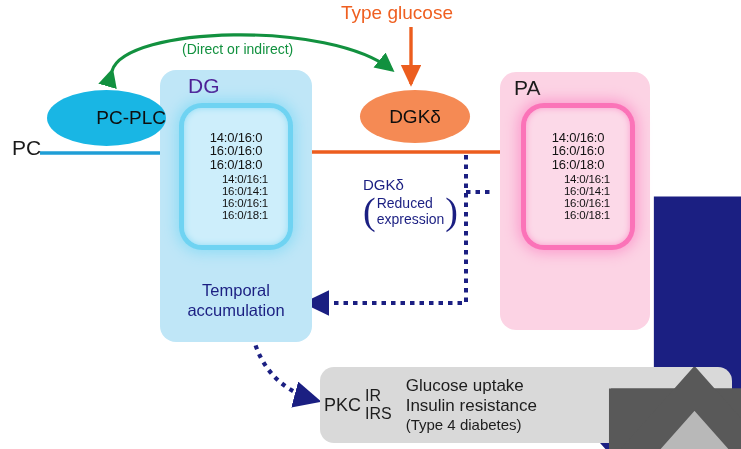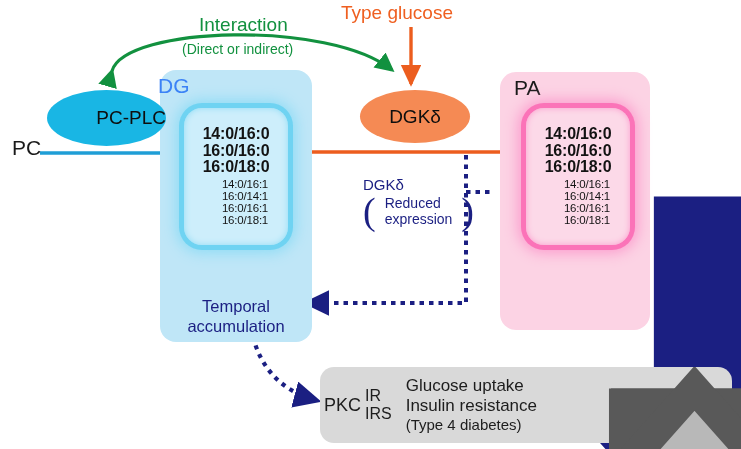--- a/index.html
+++ b/index.html
@@ -3,33 +3,33 @@
 <meta charset="utf-8">
 <style>
   html,body{margin:0;padding:0;background:#ffffff;}
   body{width:741px;height:449px;font-family:"Liberation Sans",sans-serif;overflow:hidden;}
   #stage{position:relative;width:741px;height:449px;background:#fff;}
 
   .abs{position:absolute;}
 
   
   #dg-panel{left:160px;top:70px;width:152px;height:272px;background:#bfe6f7;border-radius:16px;}
-  #dg-label{left:158px;top:74px;font-size:21px;color:#3b82f6;letter-spacing:.2px;}
+  #dg-label{left:188px;top:74px;font-size:21px;color:#4c1d95;letter-spacing:.2px;}
   #dg-inner{left:184px;top:108px;width:104px;height:137px;border-radius:18px;
             background:#cdeefb;
             box-shadow:0 0 0 5px #6fd3f2, 0 0 14px 8px #8fdcf5, inset 0 0 6px #8fdcf5;}
   #pa-panel{left:500px;top:72px;width:150px;height:258px;background:#fcd3e4;border-radius:16px;}
   #pa-label{left:514px;top:76px;font-size:21px;color:#1a1a1a;}
   #pa-inner{left:526px;top:108px;width:104px;height:137px;border-radius:18px;
             background:#fcd9e8;
             box-shadow:0 0 0 5px #fb73b8, 0 0 14px 8px #fb9ccd, inset 0 0 6px #fb9ccd;}
 
   .lipid-list{display:flex;flex-direction:column;align-items:center;justify-content:center;
               height:100%;color:#131313;line-height:1.04;}
-  .lipid-big{font-size:16px;letter-spacing:-.2px;font-weight:bold;}
+  .lipid-big{font-size:13px;letter-spacing:-.2px;}
   .lipid-small{font-size:11.5px;letter-spacing:-.2px;}
   .lipid-small-wrap{margin-top:3px;display:flex;flex-direction:column;align-items:center;margin-left:18px;}
 
   
   #pcplc{left:47px;top:90px;width:119px;height:56px;border-radius:50%;
          background:#19b6e4;display:flex;align-items:center;justify-content:flex-end;}
   #pcplc span{font-size:19px;color:#0e0e0e;}
   #dgkd{left:360px;top:90px;width:110px;height:53px;border-radius:50%;
         background:#f58a54;display:flex;align-items:center;justify-content:center;}
   #dgkd span{font-size:19px;color:#0e0e0e;}
@@ -38,23 +38,23 @@
 
   
   #interaction{left:199px;top:14px;font-size:19px;color:#12913f;}
   #interaction-sub{left:182px;top:41px;font-size:14px;color:#12913f;}
   #high-glucose{left:341px;top:2px;font-size:19px;color:#ef5f20;}
 
   #dgkd-reduced{left:363px;top:176px;width:120px;color:#1b1f82;}
   #dgkd-red-row{display:flex;align-items:center;font-size:15px;}
   #dgkd-paren{display:flex;align-items:center;font-size:14px;margin-top:2px;}
   .paren{font-size:38px;line-height:0;color:#1b1f82;font-family:"Liberation Serif",serif;}
-  #reduced-lines{display:flex;flex-direction:column;line-height:1.15;margin:0 9px;}
-
-  #temporal{left:168px;top:281px;width:136px;text-align:center;color:#1b1f82;font-size:16.5px;line-height:1.2;margin-top:16px;}
+  #reduced-lines{display:flex;flex-direction:column;line-height:1.15;margin:0 1px;}
+
+  #temporal{left:168px;top:281px;width:136px;text-align:center;color:#1b1f82;font-size:16.5px;line-height:1.2;}
 
   
   #gray-box{left:320px;top:367px;width:412px;height:76px;background:#d9d9d9;border-radius:14px;}
   #gray-inner{position:absolute;left:0;top:0;width:100%;height:100%;display:flex;align-items:center;}
   .g-text{color:#1d1d1d;}
   #pkc{font-size:18px;margin-left:4px;display:flex;align-items:center;}
   #ir-col{display:flex;flex-direction:column;font-size:16px;line-height:1.12;margin-left:4px;}
   #out-col{display:flex;flex-direction:column;font-size:17px;line-height:1.18;margin-left:14px;}
   .row-inline{display:flex;align-items:center;}
   .tiny-note{font-size:15px;}
@@ -150,21 +150,20 @@
   </div>
 
   <div class="abs" id="pcplc">
     <span>PC-PLC</span>
   </div>
   <div class="abs" id="dgkd">
     <span>DGKδ</span>
   </div>
   <div class="abs" id="pc-label">PC</div>
 
-  <div class="abs" id="interaction">Interaction</div>
   <div class="abs" id="interaction-sub">(Direct or indirect)</div>
   <div class="abs" id="high-glucose">Type glucose</div>
 
   <div class="abs" id="dgkd-reduced">
     <div id="dgkd-red-row">
       <span>DGKδ</span>
       <svg width="20" height="22" viewBox="0 0 20 22" style="margin-left:2px">
         <path d="M6,1 L14,1 L14,11 L18.5,11 L10,20.5 L1.5,11 L6,11 Z" fill="#1b1f82"></path>
       </svg>
     </div>

